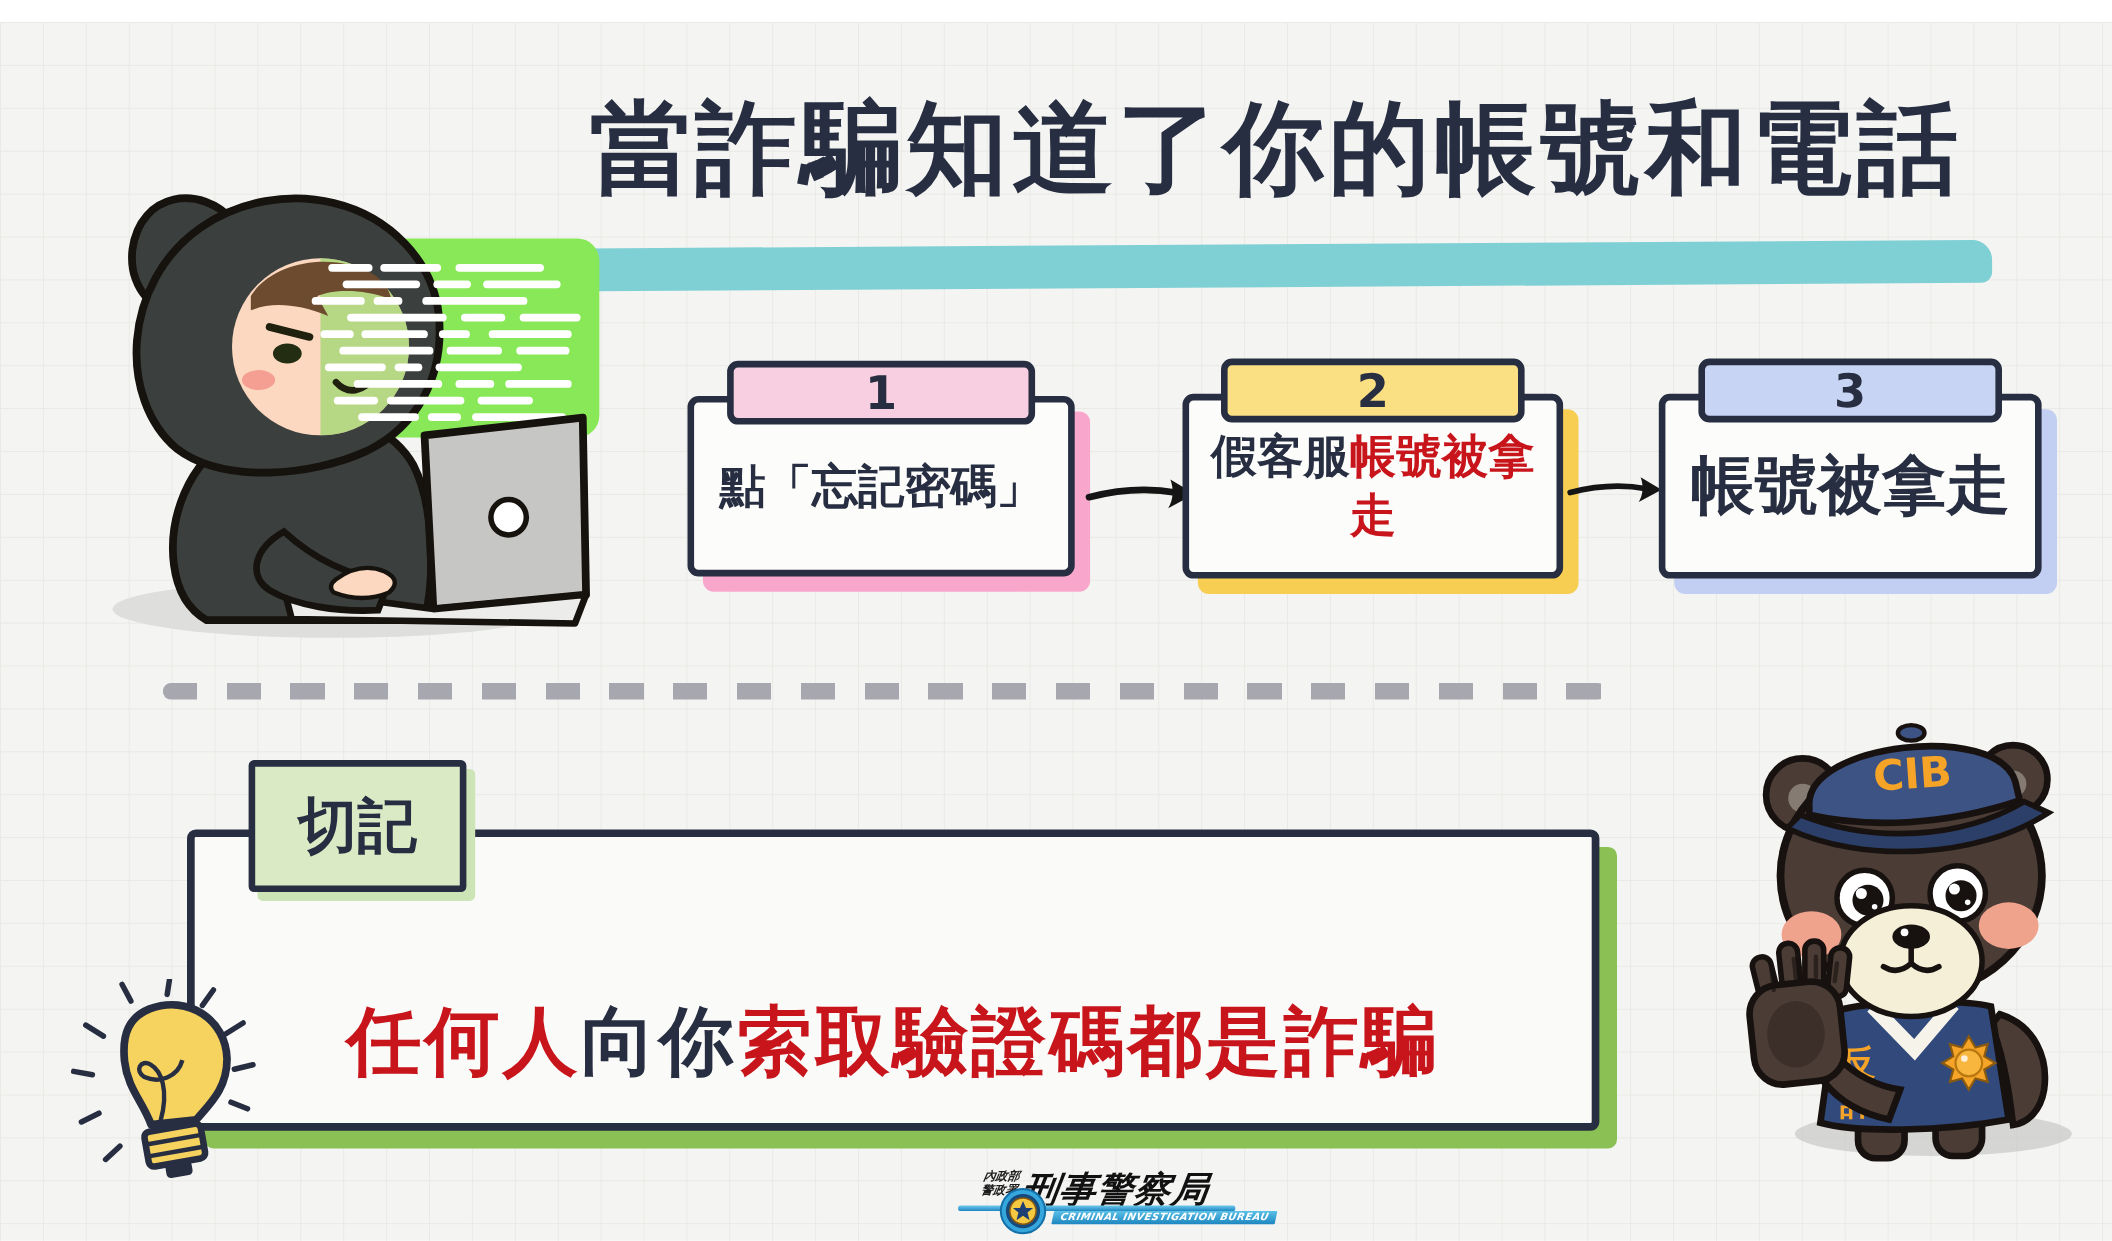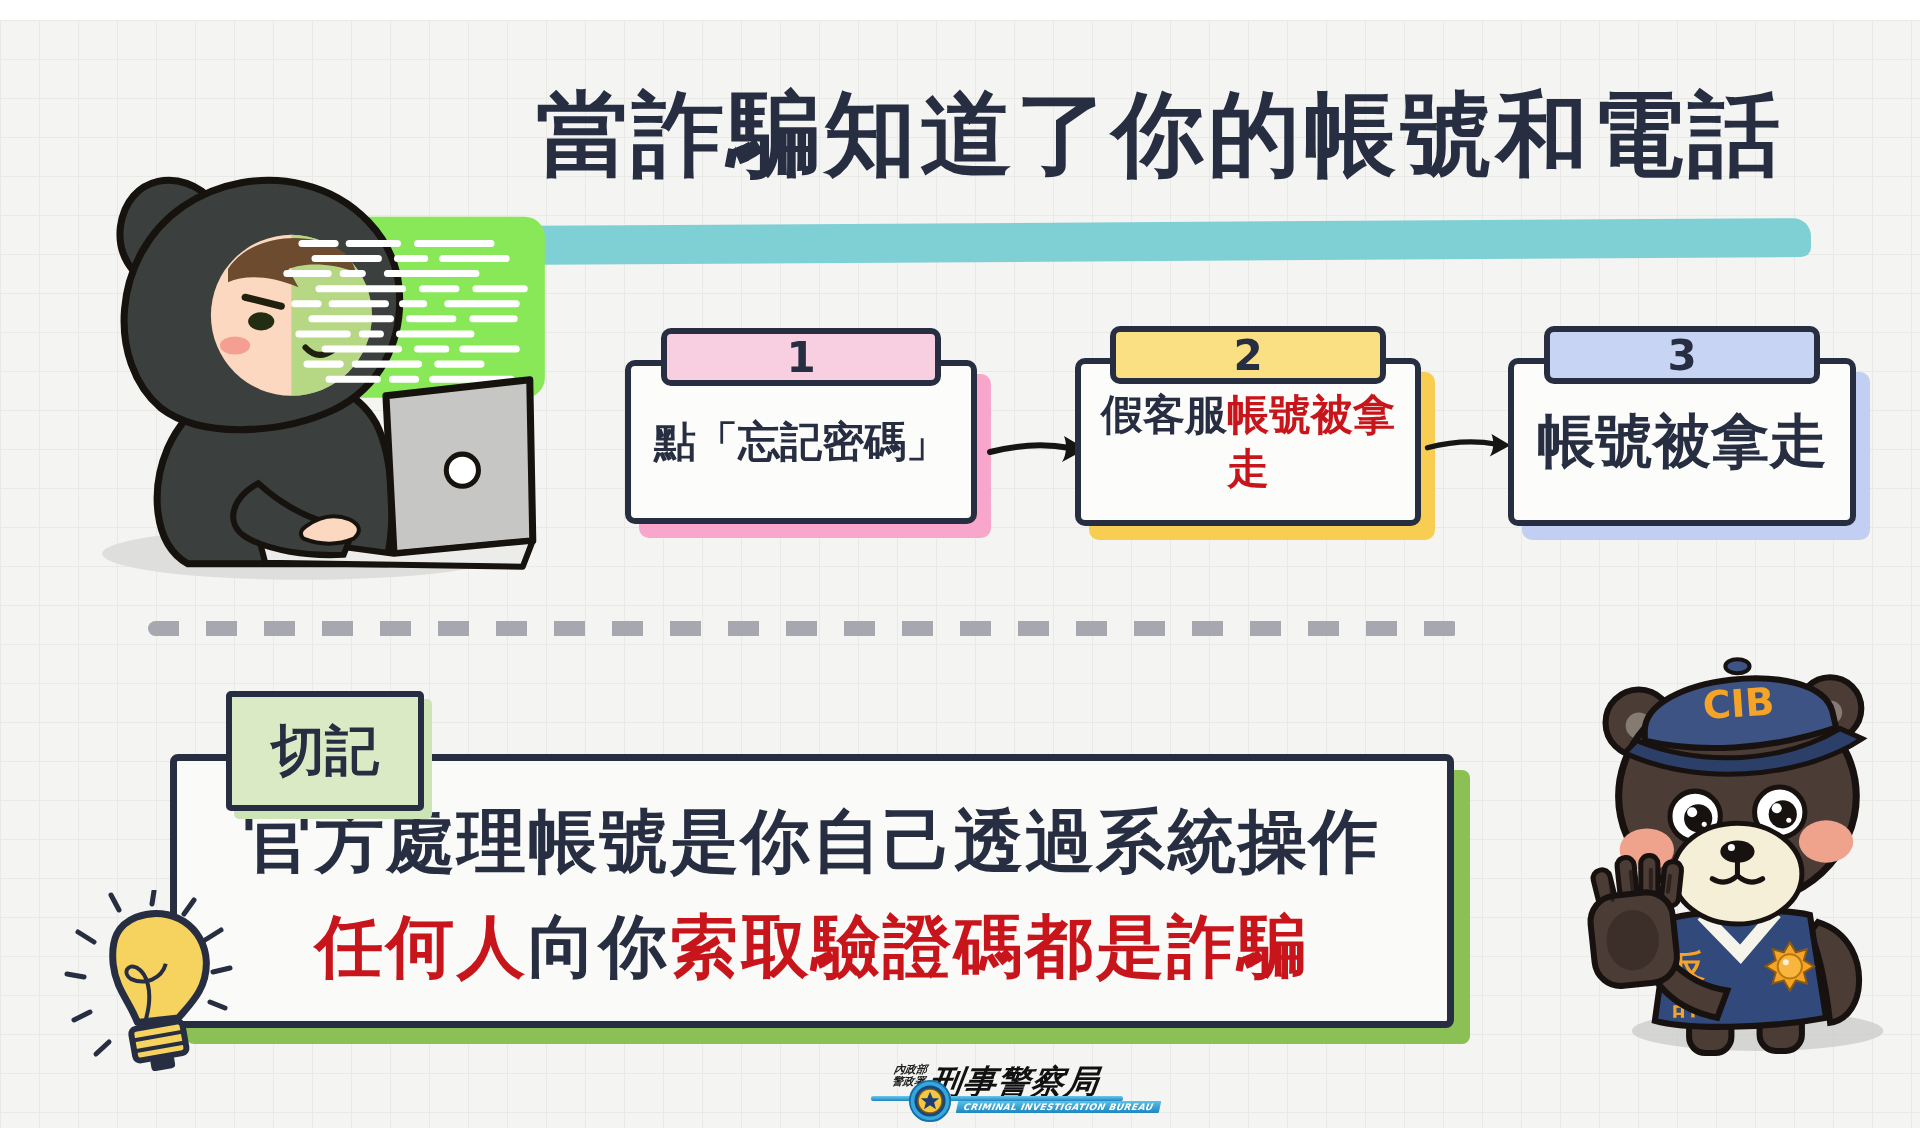--- a/index.html
+++ b/index.html
@@ -201,21 +201,20 @@
     <div class="step-body">
       <div>帳號被拿走</div>
     </div>
   </div>
 
   <div class="divider"></div>
 
   <div class="reminder-label">切記</div>
 
   <div class="warning-box">
-    <div class="warning-line1">官方處理帳號是你自己透過系統操作</div>
     <div class="warning-line2"><span>任何人</span><span class="dark-text">向你</span><span>索取驗證碼都是詐騙</span></div>
   </div>
 
   <svg class="bulb" viewBox="0 0 175 205">
     <g stroke="#272e41" stroke-width="5" stroke-linecap="round">
       <line x1="55" y1="20" x2="47" y2="5"></line>
         <line x1="88" y1="14" x2="90" y2="1"></line>
       <line x1="120" y1="24" x2="130" y2="10"></line>
         <line x1="141" y1="50" x2="157" y2="40"></line>
       <line x1="149" y1="82" x2="166" y2="78"></line>

